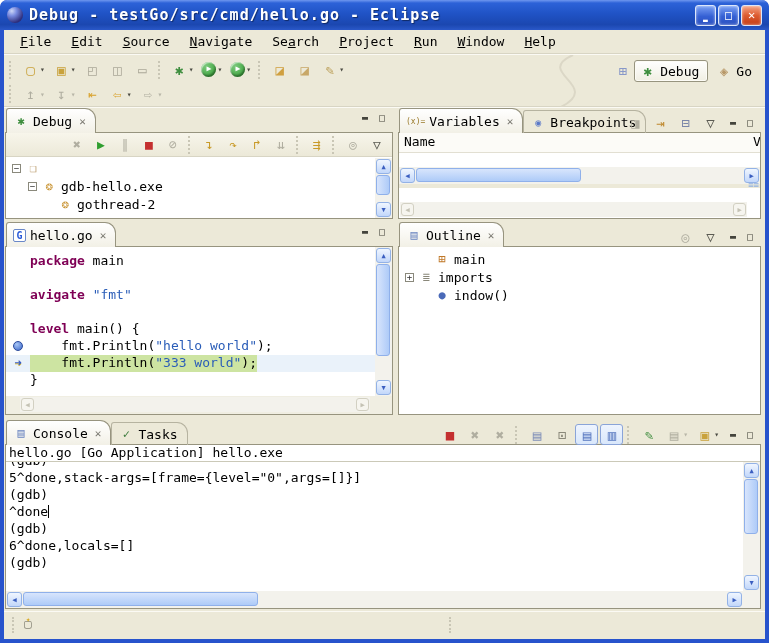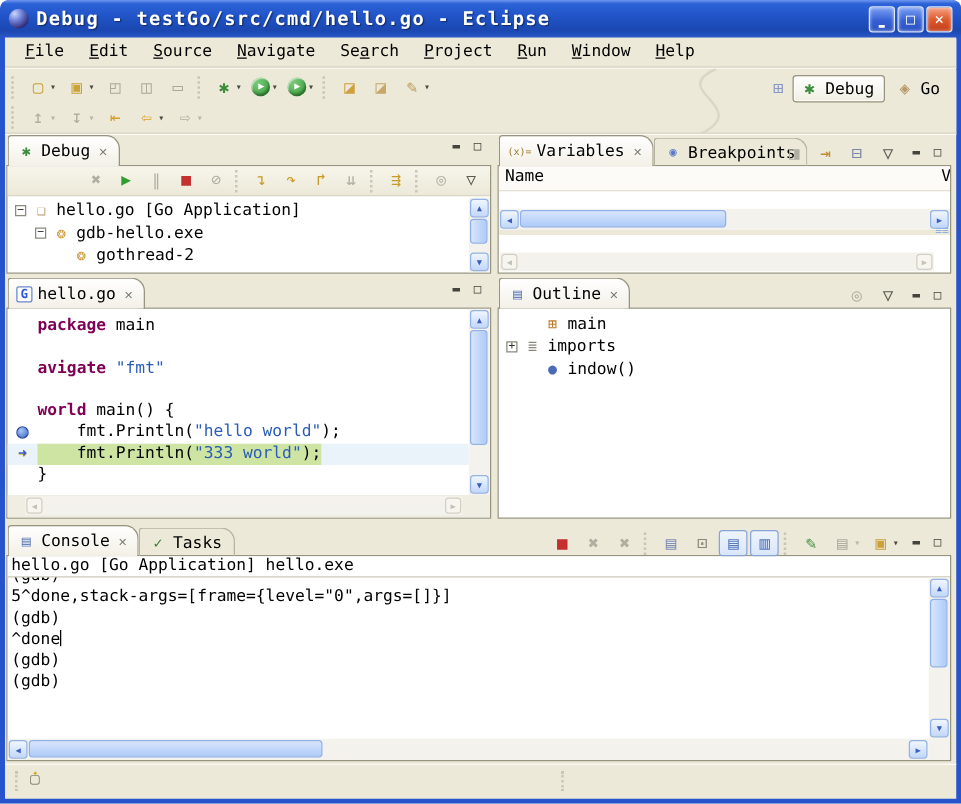--- a/index.html
+++ b/index.html
@@ -249,21 +249,20 @@
               <span class="tglyph" style="color: rgb(176, 174, 160);">◎</span>
             </span>
             <span class="tbtn">
               <span class="tglyph" style="color: rgb(90, 90, 82);">▽</span>
             </span>
           </div>
         <div class="dtree">
             <div class="trow" style="padding-left: 6px;">
               <span class="expander">−</span>
               <span class="ticon" style="color: rgb(184, 152, 104);">❏</span>
-              <span>hello.go [Go Application]</span>
             </div>
             <div class="trow" style="padding-left: 22px;">
               <span class="expander">−</span>
               <span class="ticon" style="color: rgb(200, 146, 48);">❂</span>
               <span>gdb-hello.exe</span>
             </div>
             <div class="trow" style="padding-left: 38px;">
               <span class="expander spacer"></span>
               <span class="ticon" style="color: rgb(200, 146, 48);">❂</span>
               <span>gothread-2</span>
@@ -338,21 +337,21 @@
           <span class="minmax">▬</span>
           <span class="minmax">□</span>
         </div>
       </div>
       <div class="vbody">
         <div style="position:absolute;top:0;left:0;right:17px;bottom:18px;padding-top:6px;overflow:hidden;">
             <div class="cline"><span class="gcell"></span><span class="ctext"><span class="kw">package</span><span class="pl"> main</span></span></div>
             <div class="cline"><span class="gcell"></span><span class="ctext"></span></div>
             <div class="cline"><span class="gcell"></span><span class="ctext"><span class="kw">avigate</span><span class="pl"> </span><span class="str">"fmt"</span></span></div>
             <div class="cline"><span class="gcell"></span><span class="ctext"></span></div>
-            <div class="cline"><span class="gcell"></span><span class="ctext"><span class="kw">world</span><span class="pl"> main() {</span></span></div>
+            <div class="cline"><span class="gcell"></span><span class="ctext"><span class="kw">level</span><span class="pl"> main() {</span></span></div>
             <div class="cline"><span class="gcell"><span class="bp"></span></span><span class="ctext"><span class="pl">    fmt.Println(</span><span class="str">"hello world"</span><span class="pl">);</span></span></div>
             <div class="cline hl"><span class="gcell"><span class="ipg">➜</span></span><span class="ctext"><span class="pl">    fmt.Println(</span><span class="str">"333 world"</span><span class="pl">);</span></span></div>
             <div class="cline"><span class="gcell"></span><span class="ctext"><span class="pl">}</span></span></div>
           </div>
         <div class="sb v" style="top:0;right:0;bottom:18px;">
           <span class="sbtn" style="top:0">▲</span>
           <span class="sthumb" style="top:17px;height:92px"></span>
           <span class="sbtn" style="bottom:0">▼</span>
         </div>
         <div style="position:absolute;left:0;right:0;bottom:0;height:18px;background:#f0eee2;">
@@ -459,20 +458,21 @@
       </div>
       <div class="vbody">
         <div class="statusline">hello.go [Go Application] hello.exe</div>
         <div style="position:absolute;top:17px;left:0;right:17px;bottom:17px;overflow:hidden;">
         <div style="margin-top: -9px;">
               <div class="conline">(gdb) </div>
               <div class="conline">5^done,stack-args=[frame={level="0",args=[]}]</div>
               <div class="conline">(gdb) </div>
               <div class="conline">^done<span class="cursor"></span></div>
               <div class="conline">(gdb) </div>
+              <div class="conline">6^done,locals=[]</div>
               <div class="conline">(gdb) </div>
             </div>
           </div>
         <div class="sb v" style="top:17px;right:0;bottom:17px;">
           <span class="sbtn" style="top:0">▲</span>
           <span class="sthumb" style="top:17px;height:55px"></span>
           <span class="sbtn" style="bottom:0">▼</span>
         </div>
         <div class="sb h" style="bottom:0;left:0;right:17px;">
           <span class="sbtn" style="left:0">◀</span>

